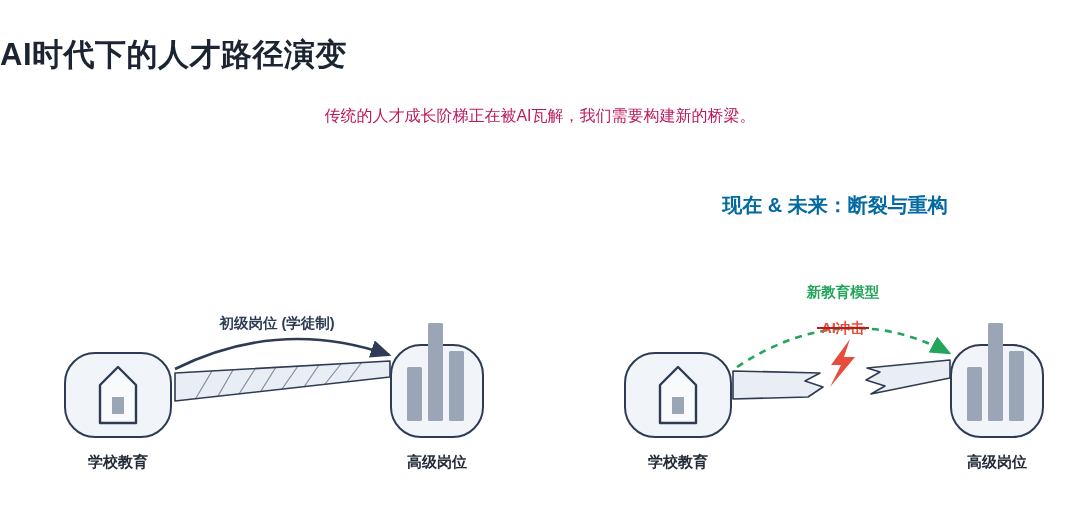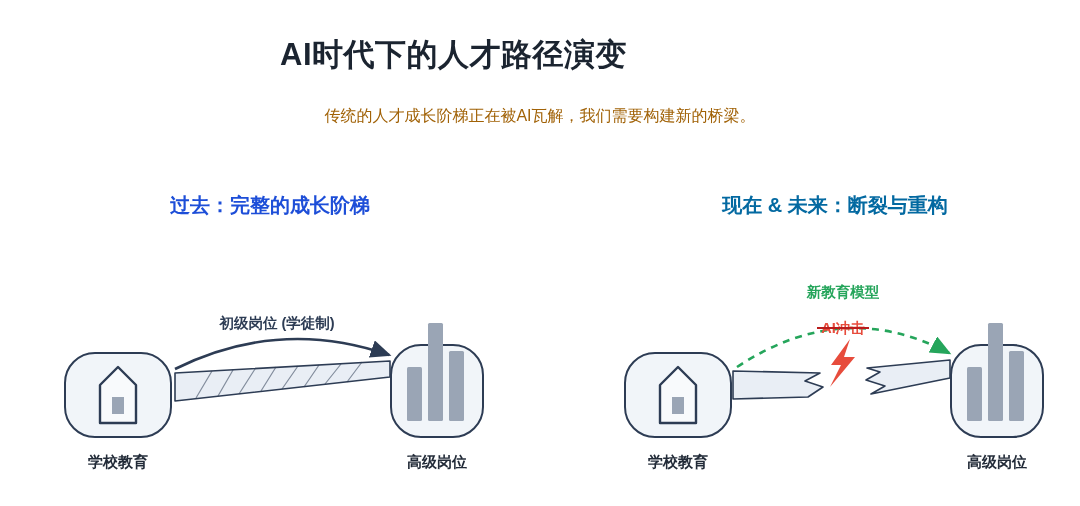--- a/index.html
+++ b/index.html
@@ -2,26 +2,26 @@
 <html><head>
 <meta charset="utf-8">
 <style>
   html,body{margin:0;padding:0;background:#ffffff;}
   .canvas{
     position:relative;width:1080px;height:506px;background:#ffffff;
     overflow:hidden;font-family:"Liberation Sans",sans-serif;
   }
   .page-title{
     position:absolute;top:34px;left:0;width:907px;margin:0;
-    text-align:center;font-size:31px;font-weight:800;color:#1b2430;
+    text-align:left;font-size:31px;font-weight:800;color:#1b2430;
     letter-spacing:.5px;
   }
   .page-subtitle{
     position:absolute;top:106px;left:0;width:1080px;margin:0;
-    text-align:center;font-size:16px;font-weight:400;color:#a16207;
+    text-align:center;font-size:16px;font-weight:400;color:#be185d;
   }
   .panel-heading{
     position:absolute;top:192px;margin:0;text-align:center;
     font-size:20px;font-weight:700;
   }
   .panel-heading.past{left:40px;width:460px;color:#1d4ed8;}
   .panel-heading.future{left:605px;width:460px;color:#0369a1;}
   .diagram{position:absolute;top:283px;}
   .diagram.left{left:55px;}
   .diagram.right{left:615px;}
@@ -32,21 +32,20 @@
   .red-label{font-size:14.5px;font-weight:700;fill:#e74c3c;}
 </style>
 </head>
 <body>
 
 <div class="canvas">
 
   <h1 class="page-title">AI时代下的人才路径演变</h1>
   <p class="page-subtitle">传统的人才成长阶梯正在被AI瓦解，我们需要构建新的桥梁。</p>
 
-  <h2 class="panel-heading past">过去：完整的成长阶梯</h2>
   <h2 class="panel-heading future">现在 &amp; 未来：断裂与重构</h2>
 
   <svg class="diagram left" width="440" height="200" viewBox="0 0 440 200">
     <defs>
       <marker id="arrowNavy" markerWidth="9" markerHeight="9" refX="7" refY="3.5" orient="auto">
         <path d="M0,0 L8,3.5 L0,7 Z" fill="#2d3c54"></path>
       </marker>
     </defs>
 
     <polygon points="120,90 335,78 335,94 120,118" fill="#e9eef5" stroke="#2d3c54" stroke-width="1.6" stroke-linejoin="round"></polygon>

